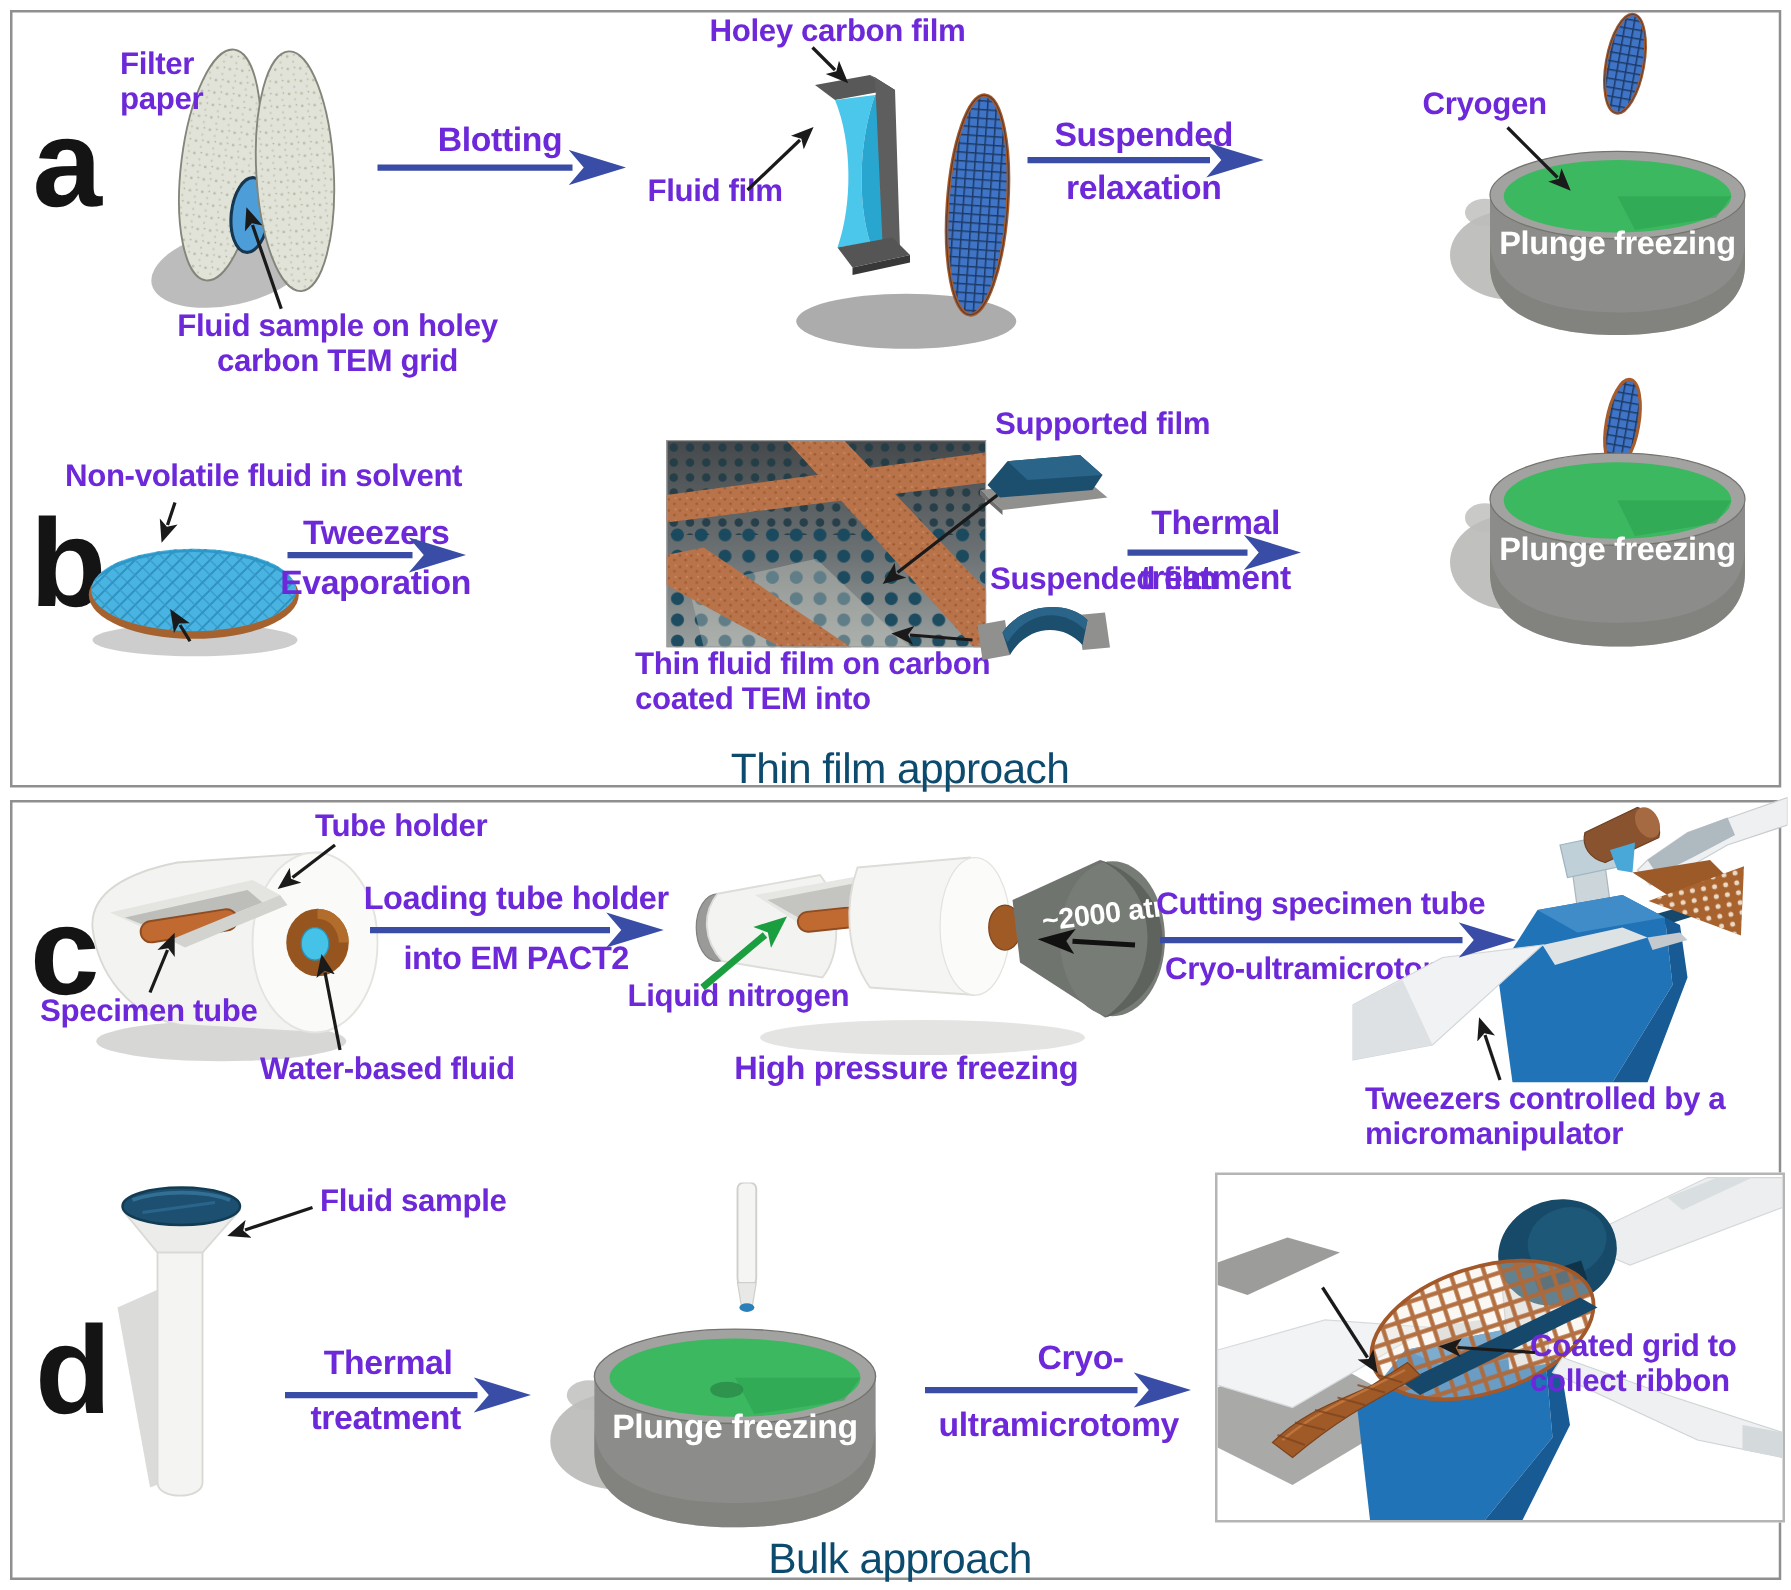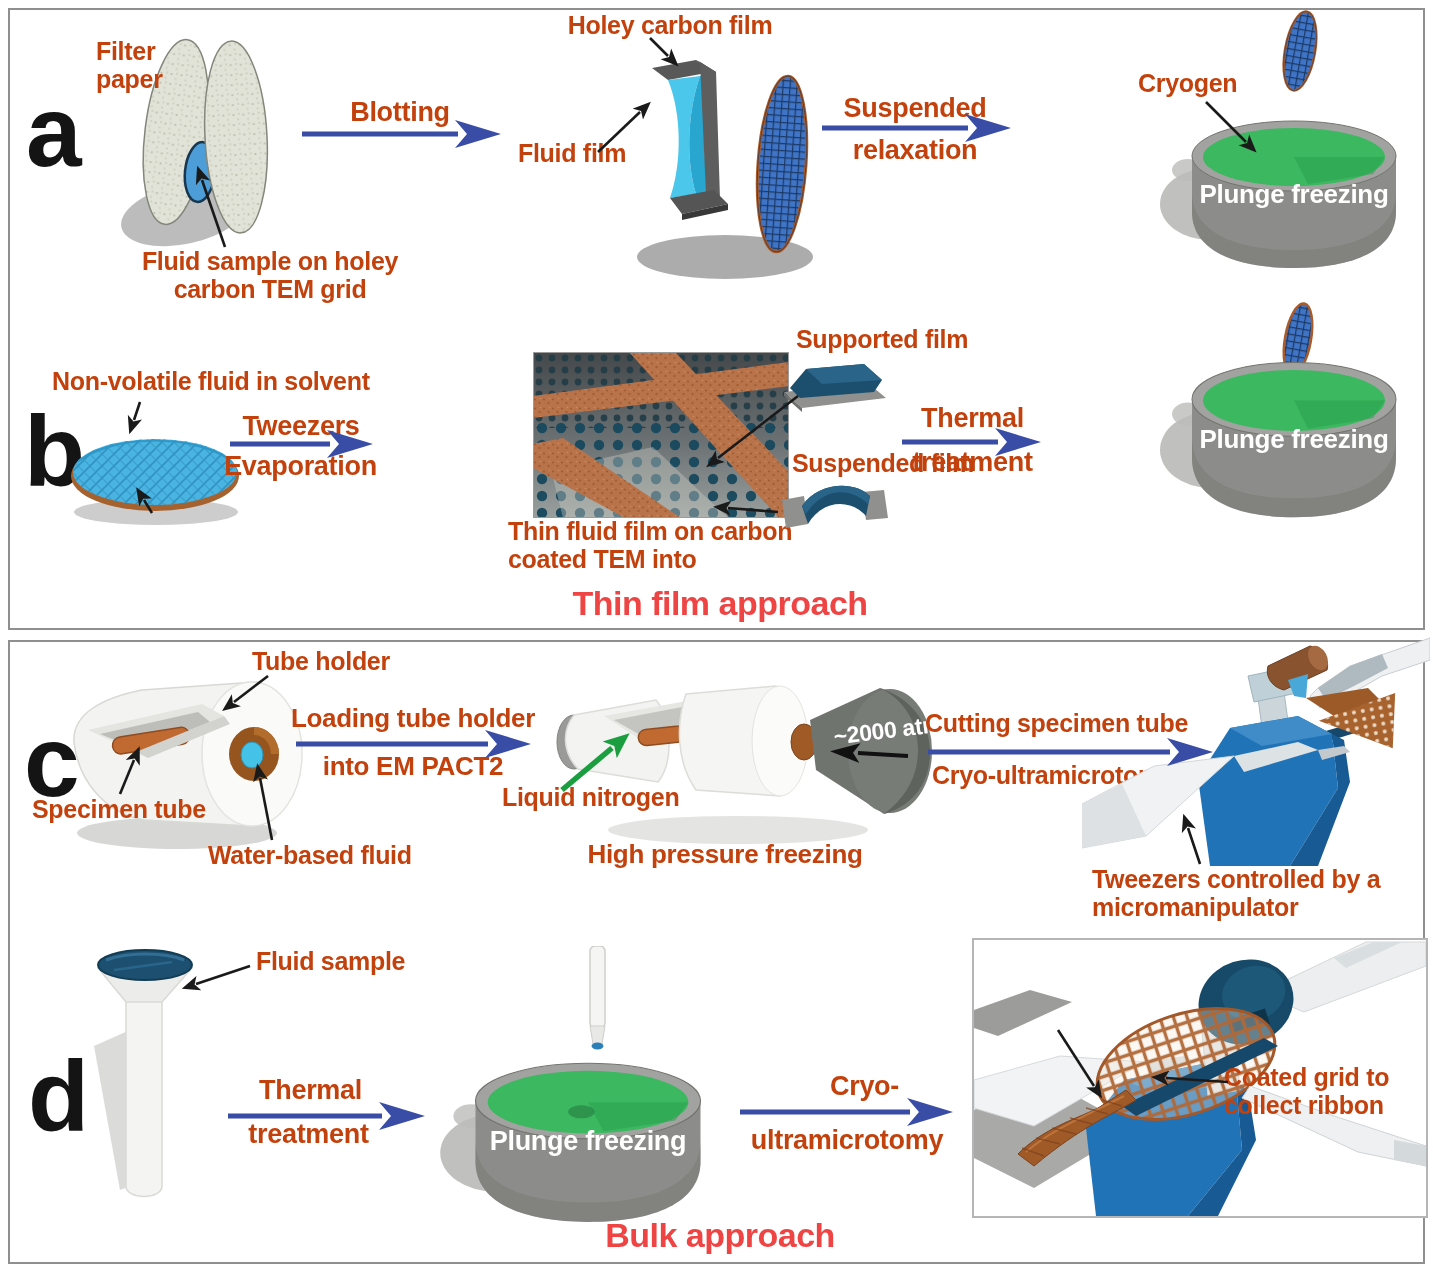--- a/index.html
+++ b/index.html
@@ -1,24 +1,24 @@
 <!DOCTYPE html>
 <html><head>
 <meta charset="utf-8">
 <style>
   html,body{margin:0;padding:0;background:#fff;}
   #page{position:relative;width:1433px;height:1272px;background:#ffffff;overflow:hidden;
         font-family:"Liberation Sans",sans-serif;}
   .abs{position:absolute;}
   .box{position:absolute;border:2px solid #8f8f8f;background:#fff;}
-  .lbl{position:absolute;font-weight:700;font-size:25px;line-height:1.1;color:#c2410c;letter-spacing:-0.3px;}
+  .lbl{position:absolute;font-weight:700;font-size:25px;line-height:1.1;color:#6d28d9;letter-spacing:-0.3px;}
   .c{text-align:center;}
   .white{color:#fff;}
   .panel-letter{position:absolute;font-size:100px;font-weight:700;color:#141414;line-height:0.62;}
-  .sec-title{position:absolute;font-size:34px;font-weight:700;color:#ef4444;text-align:center;letter-spacing:-0.5px;}
+  .sec-title{position:absolute;font-size:34px;font-weight:400;color:#0c4a6e;text-align:center;letter-spacing:-0.5px;margin-top:12px;}
   .bucket{position:absolute;}
   .bucket-label{position:absolute;left:0;right:0;top:46%;text-align:center;color:#fff;
                 font-weight:700;font-size:26px;letter-spacing:-0.3px;}
   .inset{position:absolute;border:2px solid #b5b5b5;background:#fff;}
   svg{display:block;}
   .overlay{position:absolute;left:0;top:0;pointer-events:none;}
 </style>
 </head>
 <body>
 

